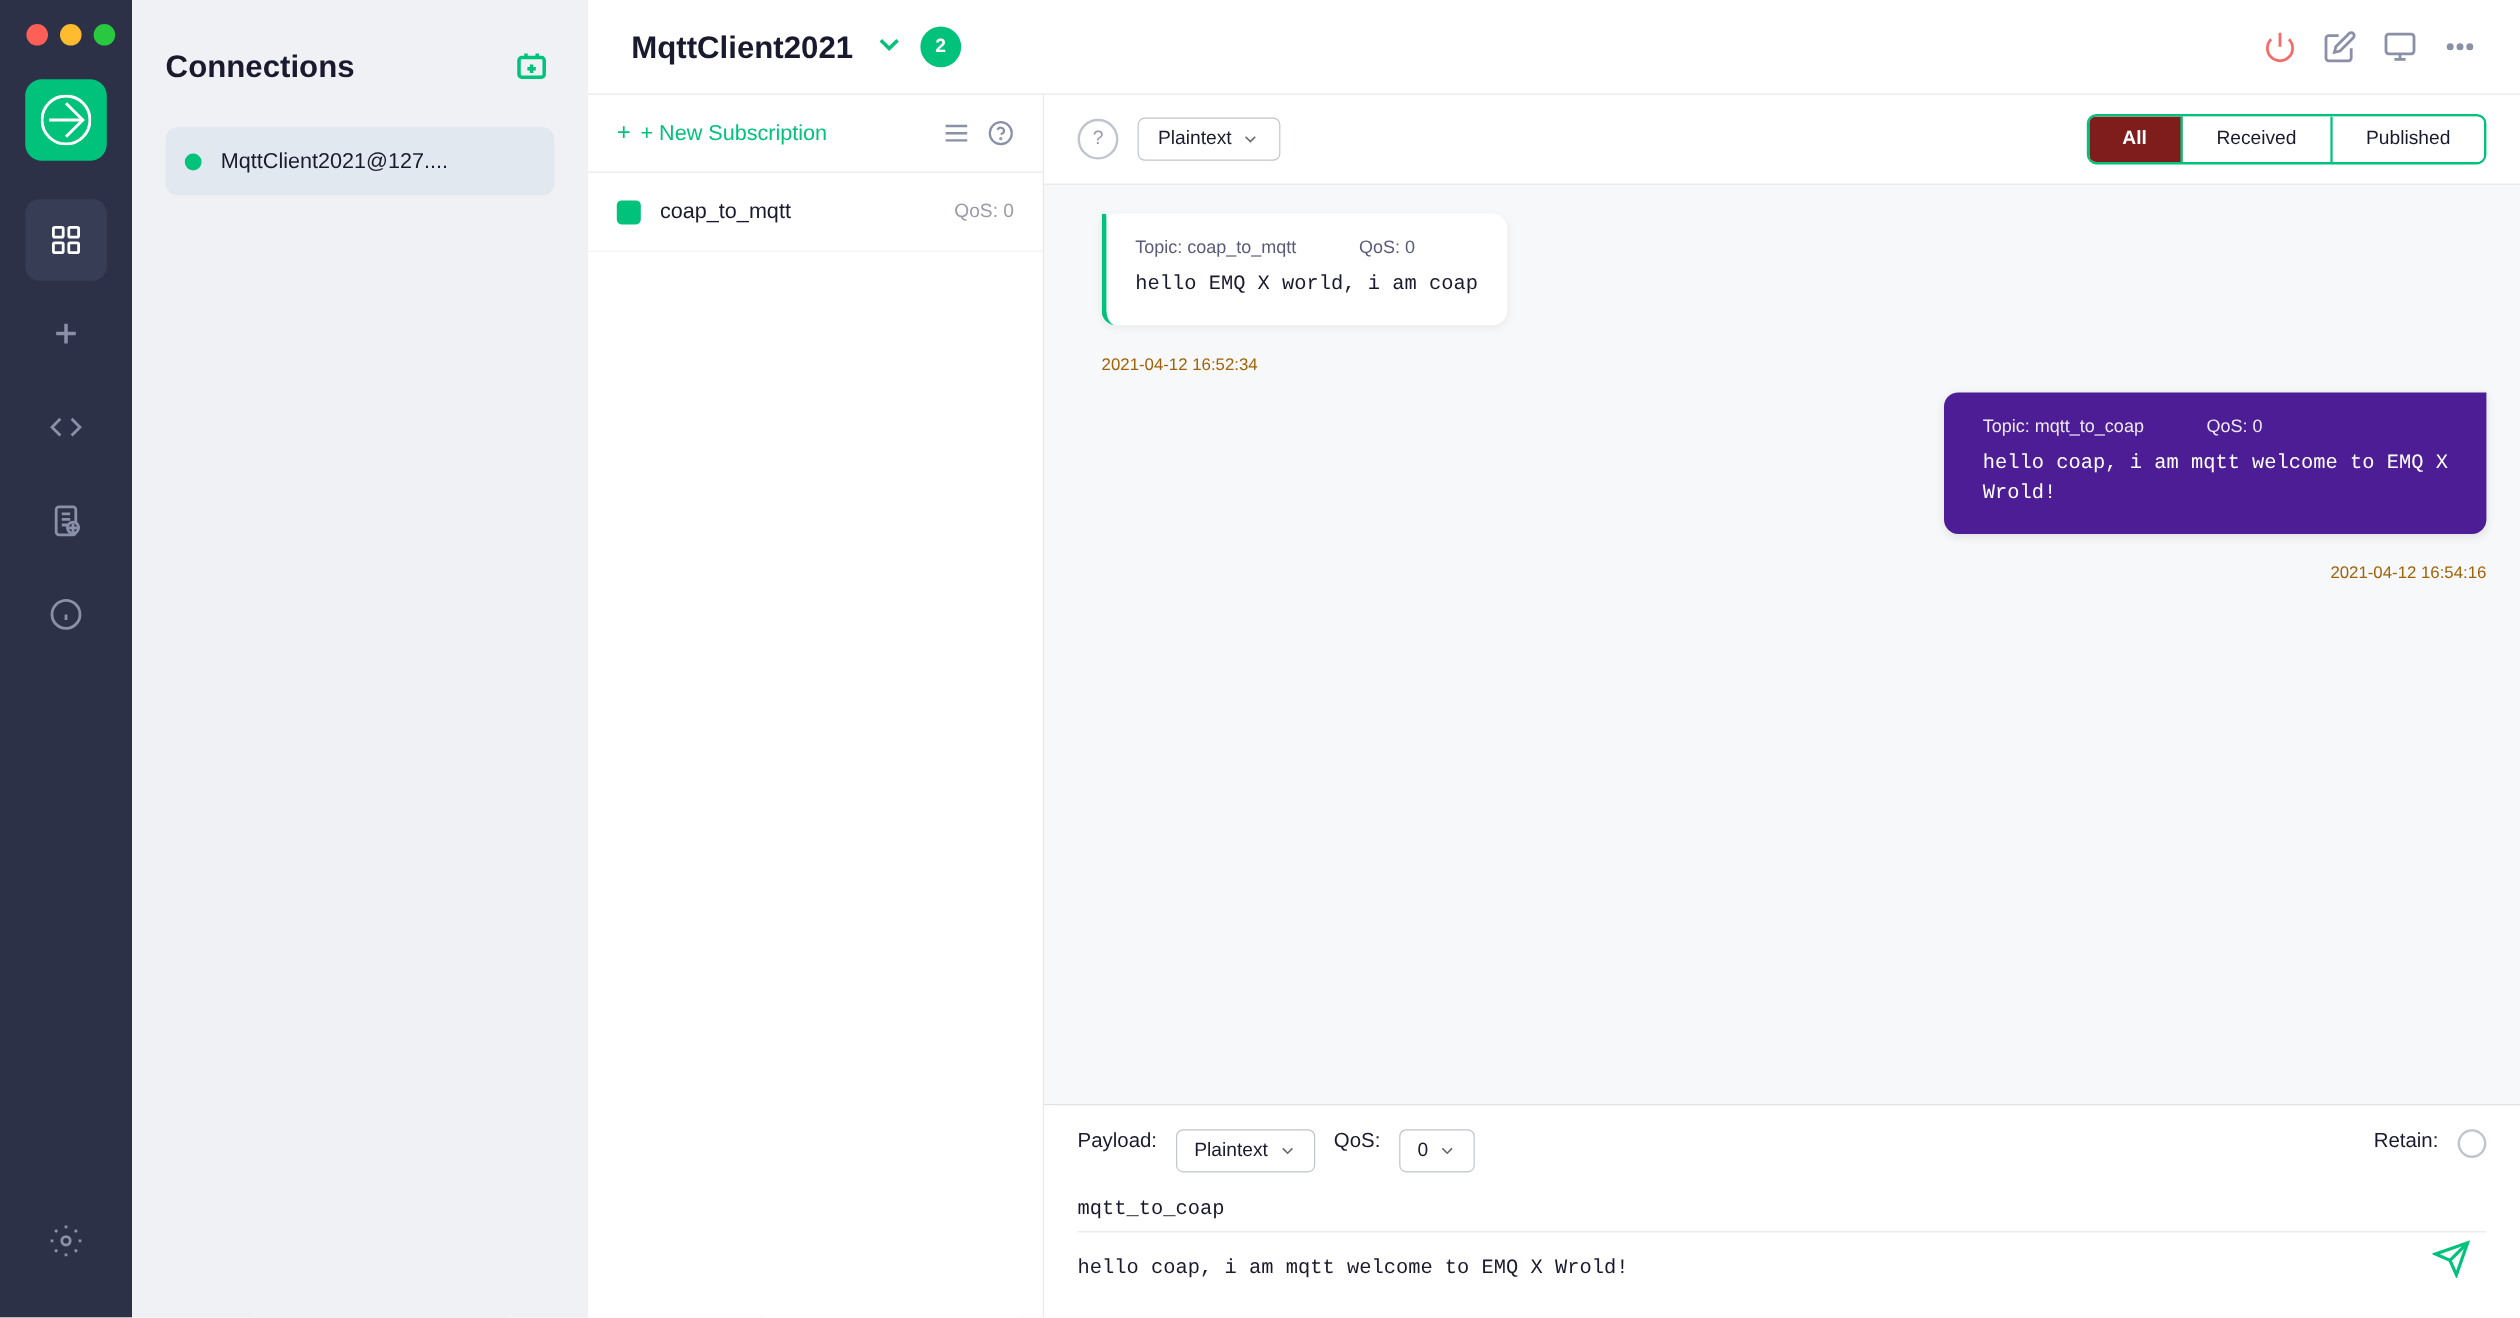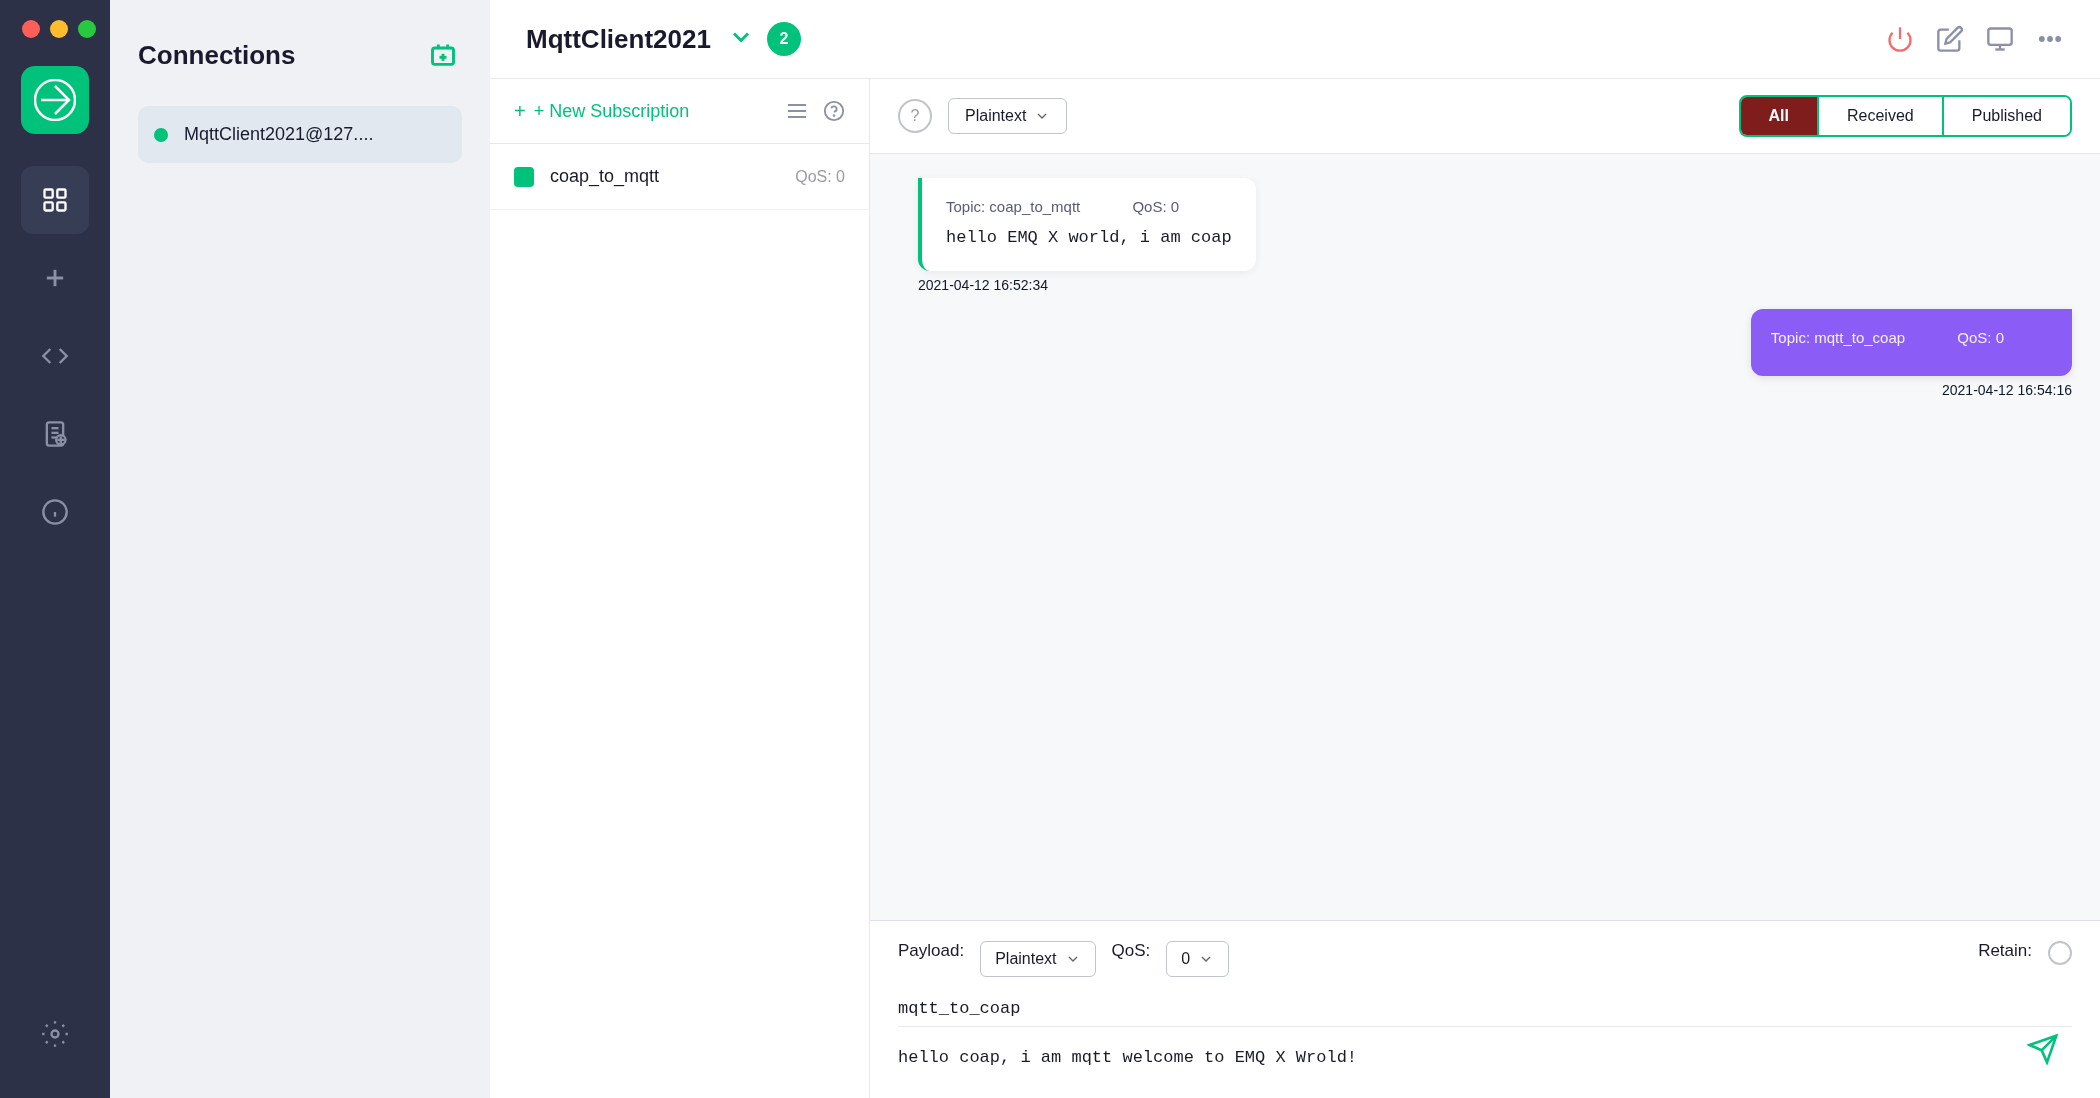--- a/index.html
+++ b/index.html
@@ -368,23 +368,23 @@
 
     .bubble-content-received {
       background: #ffffff;
       border-radius: 0 12px 12px 12px;
       padding: 20px 24px;
       border-left: 4px solid #00c27b;
       box-shadow: 0 2px 8px rgba(0,0,0,0.06);
     }
 
     .bubble-content-sent {
-      background: #8b5cf6;
+      background: #4c1d95;
       border-radius: 12px 0 12px 12px;
-      padding: 20px 20px;
+      padding: 20px 32px;
       box-shadow: 0 2px 8px rgba(0,0,0,0.1);
     }
 
     .bubble-meta {
       font-size: 15px;
       margin-bottom: 10px;
     }
 
     .bubble-meta-received { color: #5a5a7a; }
     .bubble-meta-sent { color: rgba(255,255,255,0.9); }
@@ -395,22 +395,22 @@
       font-size: 17px;
       line-height: 1.5;
       font-family: 'Courier New', monospace;
     }
 
     .bubble-text-received { color: #1a1a2e; }
     .bubble-text-sent { color: white; }
 
     .bubble-timestamp {
       font-size: 14px;
-      color: #0f172a;
-      margin-top: 6px;
+      color: #a16207;
+      margin-top: 24px;
     }
 
     .bubble-timestamp-sent {
       text-align: right;
     }
 
     
     .compose-area {
       border-top: 1px solid #e0e0e8;
       background: white;
@@ -685,20 +685,21 @@
           </div>
           <div class="bubble-timestamp">2021-04-12 16:52:34</div>
         </div>
 
         <div class="message-bubble-sent">
           <div class="bubble-content-sent">
             <div class="bubble-meta bubble-meta-sent">
               <span>Topic: <span>mqtt_to_coap</span></span>
               <span>QoS: <span>0</span></span>
             </div>
+            <div class="bubble-text bubble-text-sent">hello coap, i am mqtt welcome to EMQ X<br>Wrold!</div>
           </div>
           <div class="bubble-timestamp bubble-timestamp-sent">2021-04-12 16:54:16</div>
         </div>
       </div>
 
       <div class="compose-area compose-wrapper">
         <div class="compose-toolbar">
           <span class="compose-label">Payload:</span>
           <div class="compose-select">
             <span>Plaintext</span>

